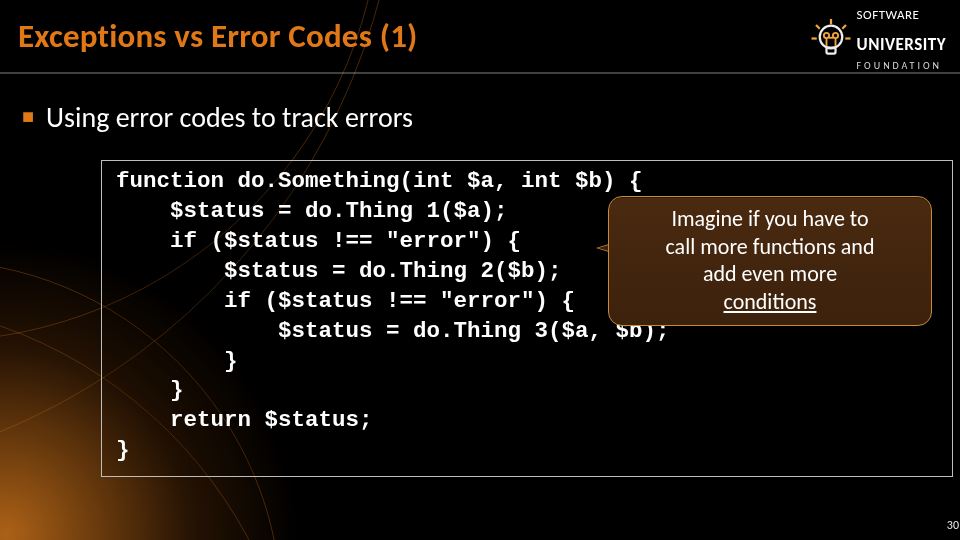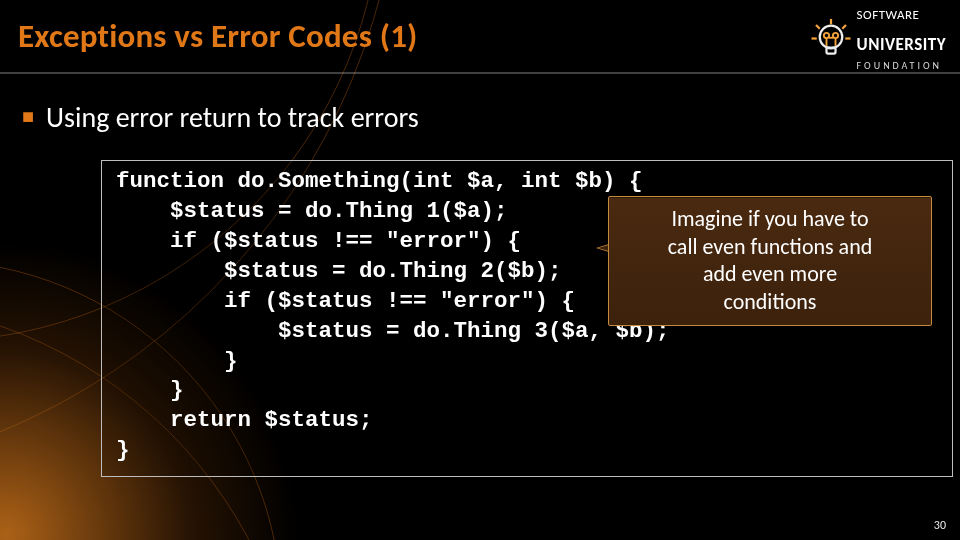--- a/index.html
+++ b/index.html
@@ -71,47 +71,47 @@
     line-height:1.33;
     color:#fff;
     white-space:pre;
   }
   
   .callout{
     position:absolute;right:28px;top:196px;
     width:298px;
     background:linear-gradient(#4a2a10,#3c210c);
     border:1px solid #c58a3e;
-    border-radius:2px;
+    border-radius:14px;
     color:#fff;
     font-size:22px;
     text-align:center;
     padding:8px 12px 10px;
     line-height:1.25;
     box-shadow:0 1px 0 rgba(0,0,0,.4) inset;
   }
-  .callout .underline{}
+  .callout .underline{text-decoration:underline}
   .callout-tail{
     position:absolute;
     right:318px;top:234px;
     width:0;height:0;
     border-top:14px solid transparent;
     border-bottom:14px solid transparent;
     border-right:46px solid #c58a3e;
     filter:drop-shadow(0 0 0 #3c210c);
   }
   .callout-tail::after{
     content:"";position:absolute;left:2px;top:-12px;
     border-top:12px solid transparent;
     border-bottom:12px solid transparent;
     border-right:42px solid #3c210c;
   }
   
   .pageno{
-    position:absolute;right:14px;bottom:8px;
+    position:absolute;right:1px;bottom:8px;
     color:#eaeaea;font-size:12px;
   }
 </style>
 </head>
 <body>
 
 <div class="bg-arcs">
   <div class="arc1"></div>
     <div class="arc2"></div>
     <div class="arc3"></div>
@@ -140,37 +140,37 @@
   </span>
   <div class="logo-text">
     <div class="l1">SOFTWARE</div>
     <div class="l2">UNIVERSITY</div>
     <div class="l3">FOUNDATION</div>
   </div>
 </div>
 
 <div class="bullet">
   <span class="marker">■</span>
-  <span>Using error return to track errors</span>
+  <span>Using error codes to track errors</span>
 </div>
 
 <div class="codebox">
   <pre>function do.Something(int $a, int $b) {
     $status = do.Thing 1($a);
     if ($status !== "error") {
         $status = do.Thing 2($b);
         if ($status !== "error") {
             $status = do.Thing 3($a, $b);
         }
     }
     return $status;
 }</pre>
 </div>
 
 <div class="callout-tail"></div>
 <div class="callout">
   <div>Imagine if you have to</div>
-  <div>call even functions and</div>
+  <div>call more functions and</div>
   <div>add even more</div>
   <div class="underline">conditions</div>
 </div>
 
 <div class="pageno">30</div>
 
 </body></html>

